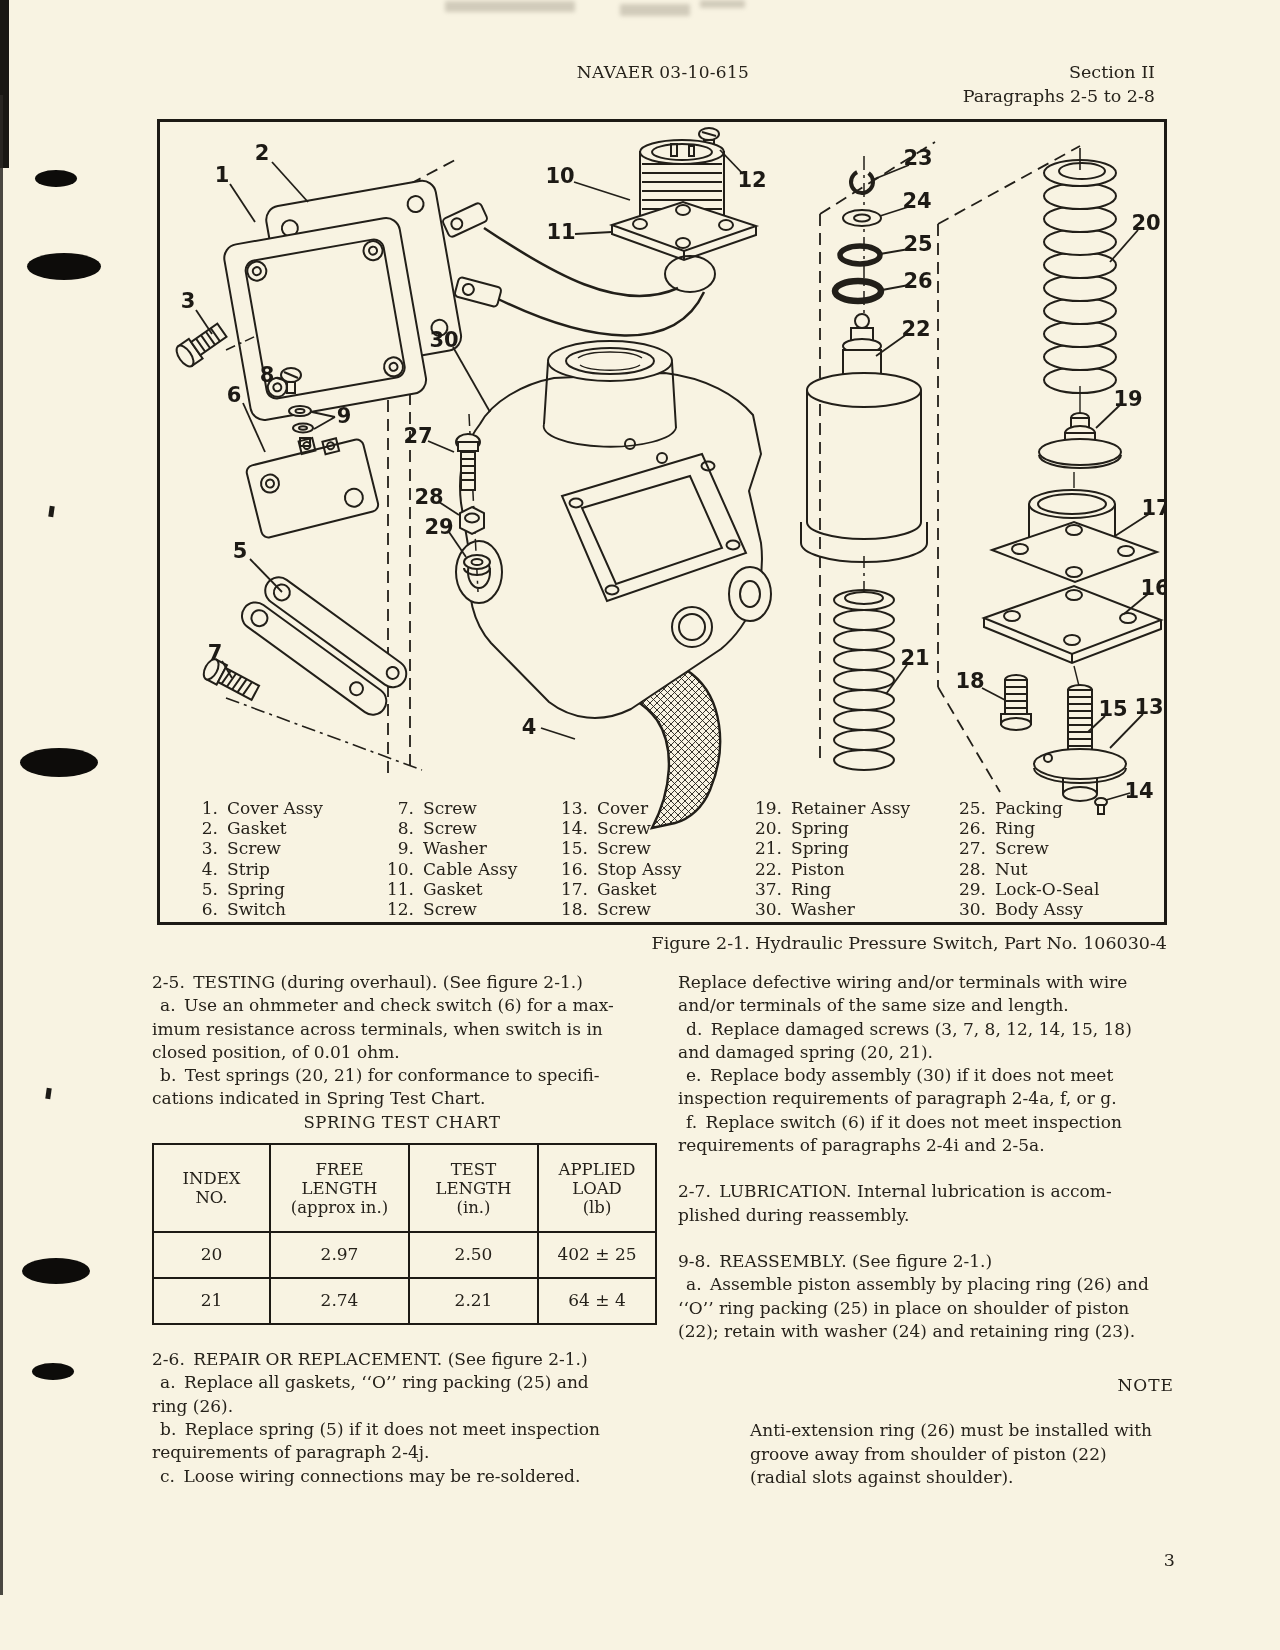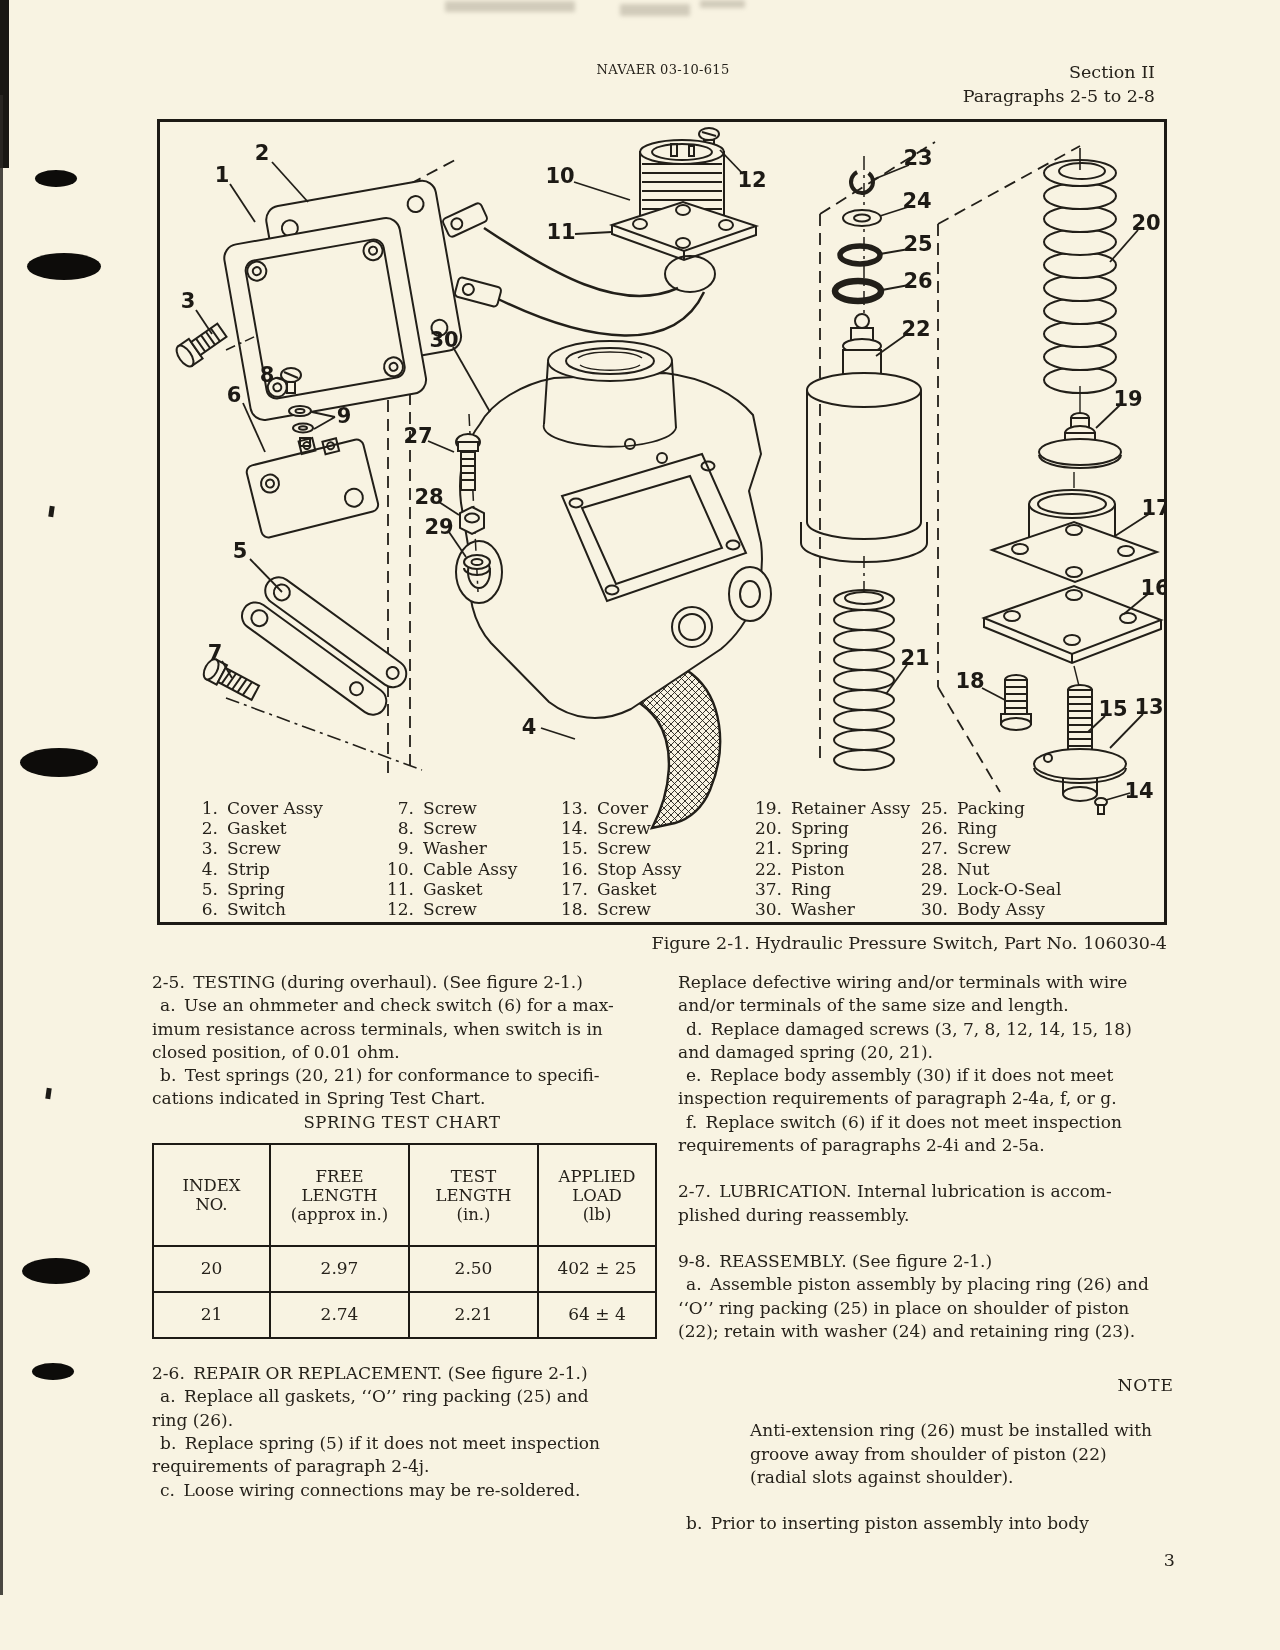--- a/index.html
+++ b/index.html
@@ -10,42 +10,42 @@
     color:#26221b;
     overflow:hidden;
   }
   
   .edge-left{position:absolute;left:0;top:95px;width:3px;height:1500px;background:#2b2а24;background:#2b2824;opacity:.85;}
   .corner-wedge{position:absolute;left:0;top:0;width:9px;height:168px;background:#191713;}
   .top-smudge{position:absolute;background:#8a8272;opacity:.35;filter:blur(2px);}
   .binder-mark{position:absolute;background:#0d0c0a;border-radius:50%;}
   .tick-mark{position:absolute;background:#1c1a16;}
   
-  .hdr-center{position:absolute;left:158px;top:62px;width:1010px;text-align:center;font-size:13px;letter-spacing:.3px;}
+  .hdr-center{position:absolute;left:158px;top:62px;width:1010px;text-align:center;font-size:17px;letter-spacing:.3px;}
   .hdr-right{position:absolute;right:125px;top:60px;text-align:right;font-size:17.5px;line-height:24px;}
   
   .figure-box{position:absolute;left:157px;top:119px;width:1004px;height:800px;border:3px solid #1d1a15;background:#f8f3e2;}
   .figure-box svg{position:absolute;left:0;top:0;}
   .parts-list{position:absolute;left:0;top:676px;width:1004px;font-size:17px;line-height:20.2px;}
   .parts-col{position:absolute;top:0;}
   .part-row{white-space:nowrap;}
   .part-no{display:inline-block;width:30px;text-align:right;margin-right:9px;}
   .figure-caption{position:absolute;left:157px;top:933px;width:1010px;text-align:right;font-size:17.5px;}
   
   .col{position:absolute;top:971px;font-size:17px;line-height:23.3px;text-align:justify;}
   .col-left{left:152px;width:500px;}
   .col-right{left:678px;width:496px;}
   .para{white-space:pre-line;margin:0;}
   .item{text-indent:8px;}
   .sect{margin-top:23px;}
   .chart-wrap{}
   .chart-title{text-align:center;font-size:16.5px;letter-spacing:.6px;margin-bottom:9px;}
   table.spring{border-collapse:collapse;width:503px;table-layout:fixed;}
   table.spring td,table.spring th{border:2.5px solid #1d1a15;text-align:center;vertical-align:middle;font-weight:normal;}
-  table.spring th{font-size:16.5px;line-height:19px;height:82px;white-space:pre-line;padding:9px 0;}
+  table.spring th{font-size:16.5px;line-height:19px;height:82px;white-space:pre-line;padding:2px 0;}
   table.spring td{font-size:17px;height:42px;}
   .c0{width:117px;} .c1{width:139px;} .c2{width:129px;} .c3{width:118px;}
   .note-title{text-align:right;font-size:17px;letter-spacing:1px;margin-top:31px;}
   .note-body{margin-top:22px;margin-left:72px;margin-right:12px;}
   .page-num{position:absolute;left:1135px;top:1550px;width:40px;text-align:right;font-size:17.5px;}
   
   .dwg *{vector-effect:none;}
 </style>
 </head>
 <body>
@@ -426,21 +426,21 @@
       <div class="part-row"><span class="part-no">18.</span><span>Screw</span></div>
     </div>
     <div class="parts-col" style="left:592px;">
       <div class="part-row"><span class="part-no">19.</span><span>Retainer Assy</span></div>
       <div class="part-row"><span class="part-no">20.</span><span>Spring</span></div>
       <div class="part-row"><span class="part-no">21.</span><span>Spring</span></div>
       <div class="part-row"><span class="part-no">22.</span><span>Piston</span></div>
       <div class="part-row"><span class="part-no">37.</span><span>Ring</span></div>
       <div class="part-row"><span class="part-no">30.</span><span>Washer</span></div>
     </div>
-    <div class="parts-col" style="left:758px;">
+    <div class="parts-col" style="left:796px;">
       <div class="part-row"><span class="part-no">25.</span><span>Packing</span></div>
       <div class="part-row"><span class="part-no">26.</span><span>Ring</span></div>
       <div class="part-row"><span class="part-no">27.</span><span>Screw</span></div>
       <div class="part-row"><span class="part-no">28.</span><span>Nut</span></div>
       <div class="part-row"><span class="part-no">29.</span><span>Lock-O-Seal</span></div>
       <div class="part-row"><span class="part-no">30.</span><span>Body Assy</span></div>
     </div>
   </div>
 </div>
 
@@ -513,16 +513,15 @@
   <p class="para sect">2-7. LUBRICATION. Internal lubrication is accom-
 plished during reassembly.</p>
   <p class="para sect">9-8. REASSEMBLY. (See figure 2-1.)</p>
   <p class="para item">a. Assemble piston assembly by placing ring (26) and
 ‘‘O’’ ring packing (25) in place on shoulder of piston
 (22); retain with washer (24) and retaining ring (23).</p>
   <div class="note-title">NOTE</div>
   <p class="para note-body">Anti-extension ring (26) must be installed with
 groove away from shoulder of piston (22)
 (radial slots against shoulder).</p>
-  <p class="para item sect">b. Prior to inserting piston assembly into body</p>
 </div>
 
 <div class="page-num">3</div>
 
 </body></html>

